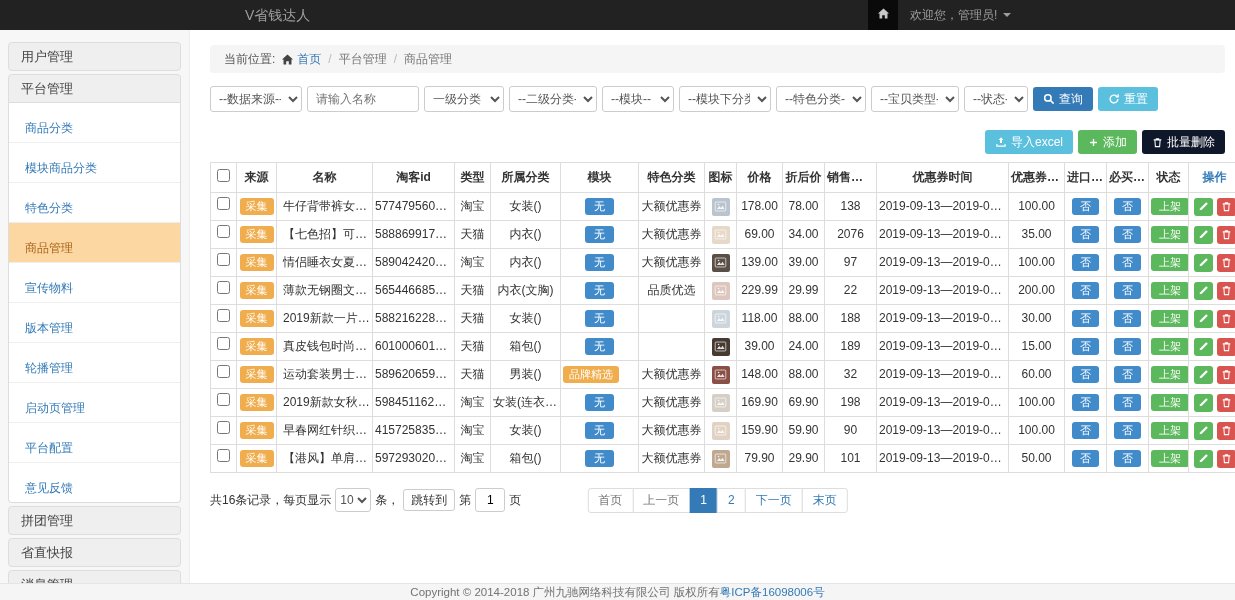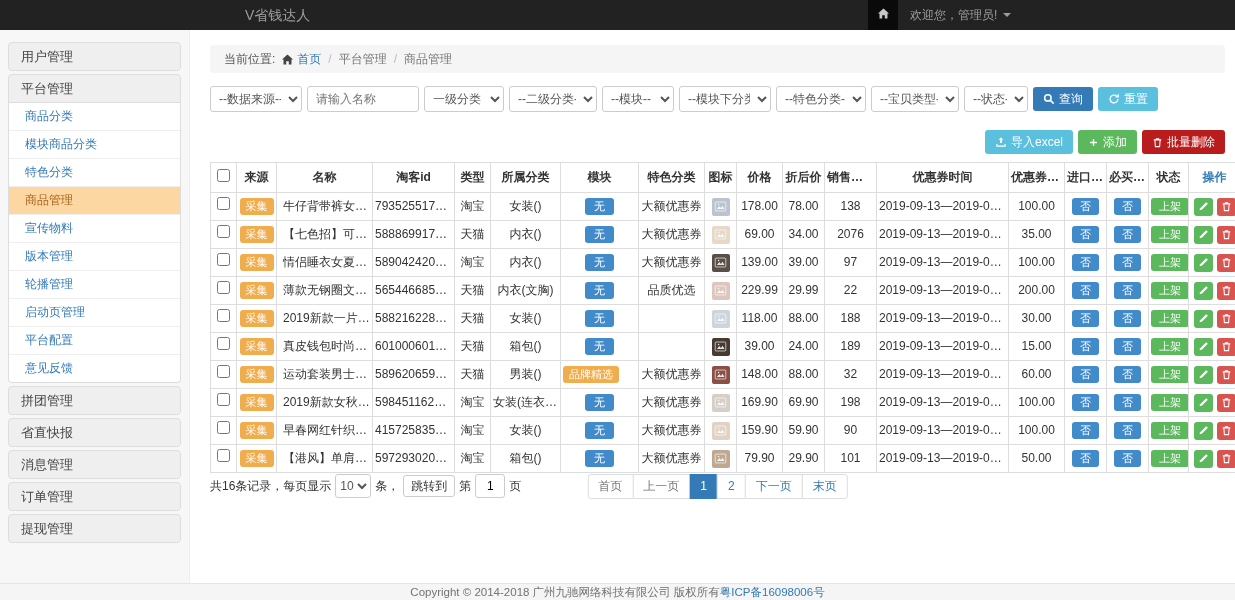--- a/index.html
+++ b/index.html
@@ -15,21 +15,21 @@
   .caret{width:0;height:0;border-left:4px solid transparent;border-right:4px solid transparent;border-top:4px solid #9d9d9d}
 
   .layout{display:flex;height:553px;overflow:hidden}
 
   
   .sidebar{width:190px;flex:none;background:#f7f7f7;border-right:1px solid #eee;padding:12px 8px 0 8px;overflow:hidden}
   .sidebar-title{font-size:15px;font-weight:bold;color:#337ab7;margin:0 0 8px 4px}
   .menu-group{background:#efefef;border:1px solid #ddd;border-radius:4px;padding:6px 12px;line-height:15px;font-size:13px;color:#444;margin-bottom:3px;cursor:pointer}
   .menu-group.open{border-radius:4px 4px 0 0;margin-bottom:0}
   .submenu{background:#fff;border:1px solid #ddd;border-top:none;border-radius:0 0 4px 4px;margin-bottom:3px}
-  .submenu-item{padding:6px 12px 6px 16px;line-height:15px;color:#337ab7;border-bottom:1px solid #eee;cursor:pointer}
+  .submenu-item{padding:18px 12px 6px 16px;line-height:15px;color:#337ab7;border-bottom:1px solid #eee;cursor:pointer}
   .submenu-item:last-child{border-bottom:none}
   .submenu-item.active{background:#fcd7a1;color:#a9641c}
 
   
   .content{flex:1;padding:15px 10px 0 20px;overflow:hidden}
   .breadcrumb{background:#f5f5f5;border-radius:4px;padding:7px 14px;display:flex;align-items:center;color:#555;line-height:14px}
   .breadcrumb .loc{margin-right:6px}
   .crumbs{display:flex;align-items:center}
   .crumb{color:#777}
   .crumb.link{color:#337ab7;cursor:pointer;display:inline-flex;align-items:center;gap:3px}
@@ -47,21 +47,21 @@
   select[data-name="filter-module-subcategory"]{width:92px}
   select[data-name="filter-featured-category"]{width:90px}
   select[data-name="filter-product-type"]{width:88px}
   select[data-name="filter-status"]{width:64px}
 
   .btn{display:inline-flex;align-items:center;gap:4px;border:none;border-radius:3px;color:#fff;font-size:12px;padding:5px 10px;cursor:pointer;font-family:inherit;line-height:14px}
   .btn .ic{display:inline-flex;color:#fff}
   .btn.blue{background:#337ab7}
   .btn.teal{background:#5bc0de}
   .btn.green{background:#5cb85c}
-  .btn.softred{background:#b91c1c}
+  .btn.softred{background:#0f172a}
 
   .actions{margin-top:18px;display:flex;justify-content:flex-end;gap:5px}
 
   
   table.grid{width:100%;border-collapse:collapse;margin-top:8px;table-layout:fixed}
   .grid th,.grid td{border:1px solid #ddd;text-align:center;padding:4px 2px;overflow:hidden;white-space:nowrap;text-overflow:ellipsis;line-height:19px}
   .grid th{font-weight:bold;color:#333;padding:6px 2px;line-height:15px}
   .grid th.blue{color:#337ab7}
   .grid td.tl{text-align:left;padding-left:6px}
   .badge{display:inline-block;padding:2px 6px;border-radius:3px;color:#fff;font-size:11px;line-height:13px}
@@ -70,21 +70,21 @@
   .mod-extra{margin-left:3px;color:#333}
   .pill-btn{display:inline-block;padding:2px 8px;border-radius:3px;color:#fff;font-size:11px;line-height:13px;cursor:pointer}
   .pill-btn.blue{background:#428bca}
   .pill-btn.green{background:#5cb85c}
   .op-btn{display:inline-flex;width:19px;height:18px;border-radius:3px;align-items:center;justify-content:center;color:#fff;cursor:pointer;vertical-align:middle}
   .op-btn.edit{background:#5cb85c}
   .op-btn.del{background:#d9534f;margin-left:4px}
   .thumb{display:inline-flex;width:18px;height:18px;border-radius:2px;align-items:center;justify-content:center;vertical-align:middle}
 
   
-  .pagebar{position:relative;display:flex;align-items:center;height:26px}
+  .pagebar{margin-top:14px;position:relative;display:flex;align-items:center;height:26px}
   .pagebar-left{display:flex;align-items:center;gap:4px;color:#333}
   .pagebar-left select{height:24px;border:1px solid #ccc;border-radius:3px;font-family:inherit;font-size:12px;color:#555;background:#fff}
   .jump-btn{border:1px solid #ccc;border-radius:3px;padding:3px 7px;background:#fff;color:#333;cursor:pointer;line-height:14px}
   .jump-input{width:30px;height:24px;border:1px solid #ccc;border-radius:3px;text-align:center;font-family:inherit;font-size:12px}
   .pager{position:absolute;left:50%;transform:translateX(-50%);display:flex}
   .pg{border:1px solid #ddd;padding:4px 10px;margin-left:-1px;background:#fff;color:#337ab7;cursor:pointer;line-height:15px}
   .pg.first{border-radius:3px 0 0 3px;margin-left:0}
   .pg.last{border-radius:0 3px 3px 0}
   .pg.active{background:#337ab7;border-color:#337ab7;color:#fff}
   .pg.muted{color:#777}
@@ -251,21 +251,21 @@
             <th data-name="column-header">必买清单</th>
             <th data-name="column-header">状态</th>
             <th data-name="column-header" class="blue">操作</th>
           </tr>
         </thead>
       <tbody data-name="product-table-body">
           <tr data-name="product-row">
             <td><input type="checkbox" data-name="row-checkbox" style=""></td>
             <td><span class="badge orange" data-name="source-badge">采集</span></td>
             <td class="tl" data-name="product-name">牛仔背带裤女秋装减龄...</td>
-            <td data-name="taoke-id">793525517221</td>
+            <td data-name="taoke-id">577479560965</td>
             <td data-name="platform-type">淘宝</td>
             <td data-name="category">女装()</td>
             <td data-name="module-cell"><span class="badge blue" data-name="module-badge">无</span></td>
             <td data-name="featured-category">大额优惠券</td>
             <td><span class="thumb" data-name="product-image" style="background:#b9c4cf">
                 <svg width="13" height="13" viewBox="0 0 16 16">
                   <rect x="1.5" y="2.5" width="13" height="11" rx="1" fill="none" stroke="rgba(255,255,255,.8)"></rect>
                   <path d="M3.5 11l3-3.5 2 2.3L10.5 7l2.5 4z" fill="rgba(255,255,255,.85)"></path>
                   <circle cx="5.6" cy="5.6" r="1" fill="rgba(255,255,255,.85)"></circle>
                 </svg>

